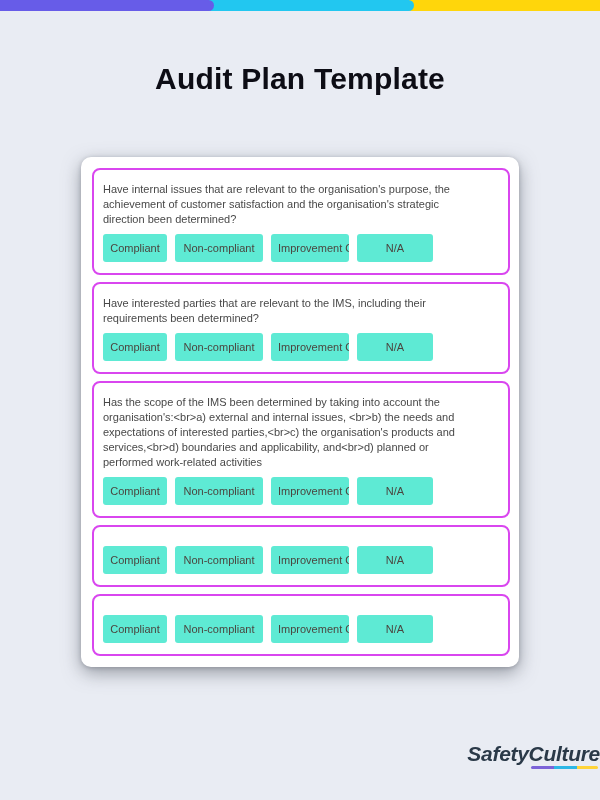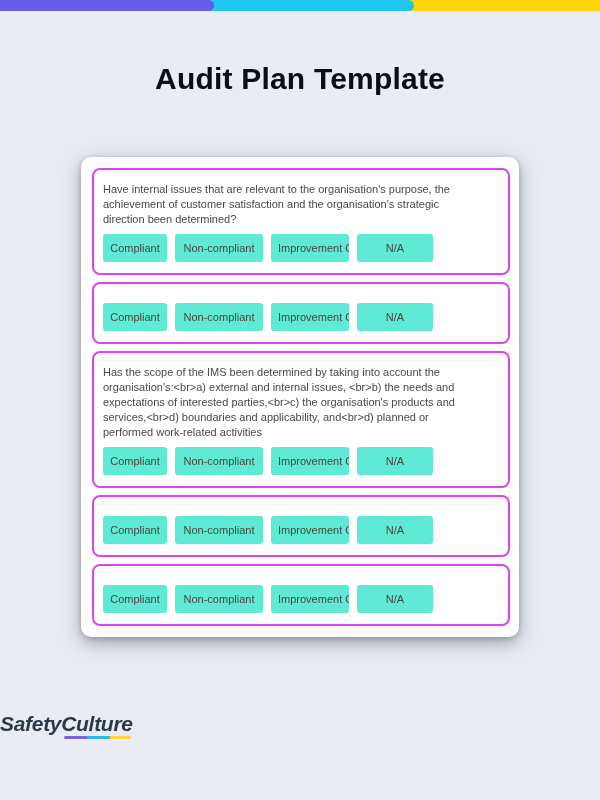--- a/index.html
+++ b/index.html
@@ -45,21 +45,21 @@
     color:#4b453f;font-size:11px;font-family:inherit;
     display:flex;align-items:center;justify-content:center;
     padding:0;cursor:pointer;
     white-space:nowrap;overflow:hidden;
   }
   .opt.w1{width:64px;}
   .opt.w2{width:88px;}
   .opt.w3{width:78px;justify-content:flex-start;padding-left:7px;}
   .opt.w4{width:76px;}
   
-  .footer{margin-top:76px;display:flex;justify-content:flex-start;}
+  .footer{margin-top:76px;display:flex;justify-content:flex-end;}
   .brand{display:inline-flex;flex-direction:column;align-items:flex-end;}
   .brand-text{
     font-size:21px;font-weight:800;font-style:italic;
     color:#2a3948;letter-spacing:-.3px;line-height:22px;
   }
   .brand-underline{
     width:67px;height:3px;margin:1px 2px 0 0;border-radius:2px;
     background:linear-gradient(90deg,#7c63d8 0%,#7c63d8 34%,#2db7e6 34%,#2db7e6 68%,#ffd43a 68%,#ffd43a 100%);
   }
 </style>
@@ -80,20 +80,21 @@
     <div class="q-text">Have internal issues that are relevant to the organisation's purpose, the achievement of customer satisfaction and the organisation's strategic direction been determined?</div>
     <div class="opts">
       <button class="opt w1">Compliant</button>
       <button class="opt w2">Non-compliant</button>
       <button class="opt w3">Improvement Op</button>
       <button class="opt w4">N/A</button>
     </div>
   </div>
 
   <div class="q-card">
+    <div class="q-text">Have interested parties that are relevant to the IMS, including their requirements been determined?</div>
     <div class="opts">
       <button class="opt w1">Compliant</button>
       <button class="opt w2">Non-compliant</button>
       <button class="opt w3">Improvement Op</button>
       <button class="opt w4">N/A</button>
     </div>
   </div>
 
   <div class="q-card">
     <div class="q-text">Has the scope of the IMS been determined by taking into account the organisation's:&lt;br&gt;a) external and internal issues, &lt;br&gt;b) the needs and expectations of interested parties,&lt;br&gt;c) the organisation's products and services,&lt;br&gt;d) boundaries and applicability, and&lt;br&gt;d) planned or performed work-related activities</div>

